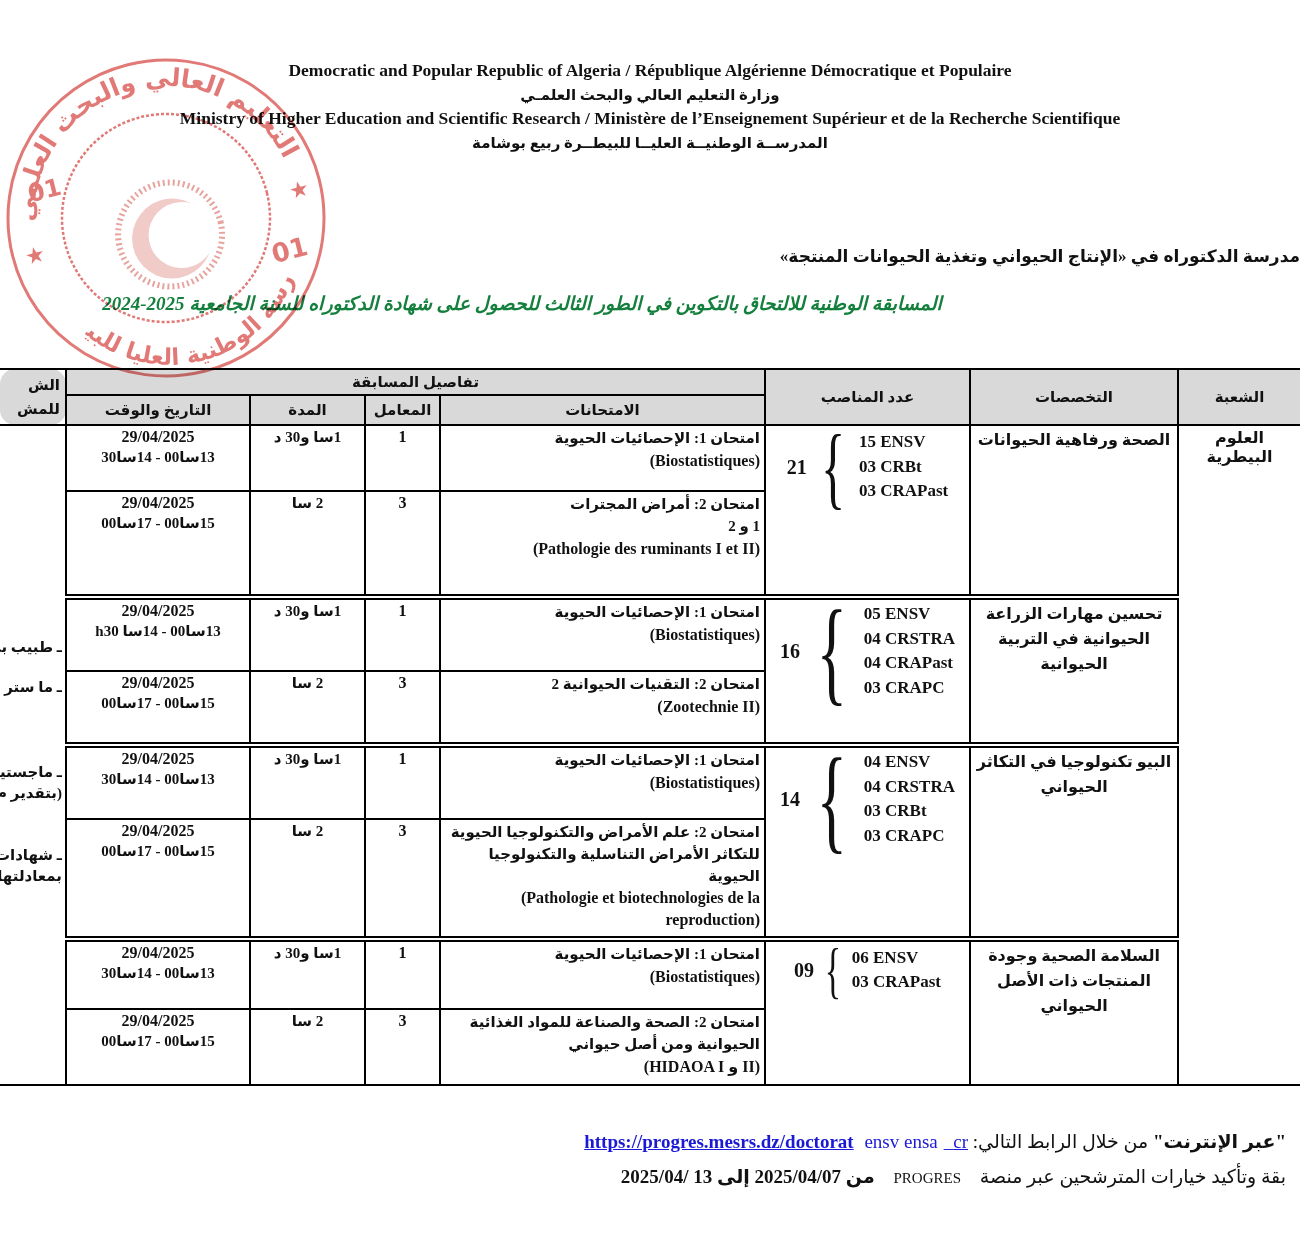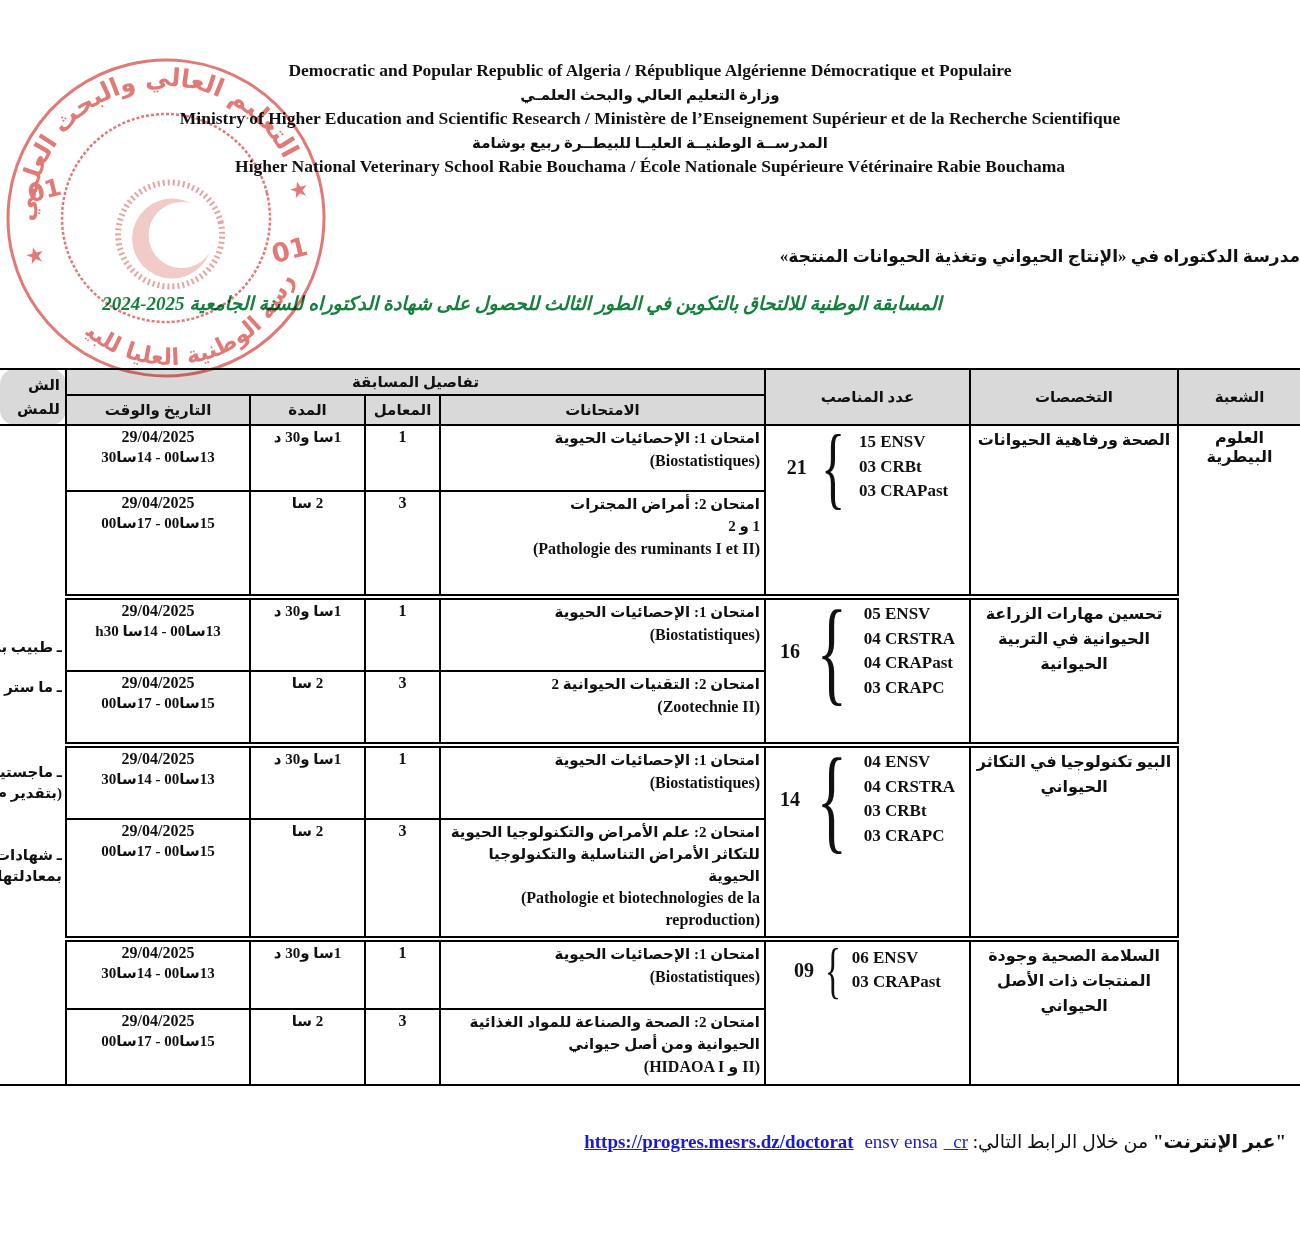--- a/index.html
+++ b/index.html
@@ -93,21 +93,20 @@
   <text x="294" y="180" font-size="22">★</text>
   <text x="262" y="238" font-size="26" font-weight="bold">01</text>
   <text x="40" y="120" font-size="24" font-weight="bold">01</text>
 </svg>
 
 <div class="hdr">
   <div class="en">Democratic and Popular Republic of Algeria / République Algérienne Démocratique et Populaire</div>
   <div class="ar2">وزارة التعليم العالي والبحث العلمـي</div>
   <div class="en">Ministry of Higher Education and Scientific Research / Ministère de l’Enseignement Supérieur et de la Recherche Scientifique</div>
   <div class="ar3">المدرســة الوطنيــة العليــا للبيطــرة ربيع بوشامة</div>
-  <div class="en">Higher National Veterinary School Rabie Bouchama / École Nationale Supérieure Vétérinaire Rabie Bouchama</div>
 </div>
 <div class="school-line">مدرسة الدكتوراه في «الإنتاج الحيواني وتغذية الحيوانات المنتجة»</div>
 <div class="comp-line">المسابقة الوطنية للالتحاق بالتكوين في الطور الثالث للحصول على شهادة الدكتوراه للسنة الجامعية 2025-2024</div>
 
 <table class="t" dir="rtl">
   <colgroup>
     <col style="width:122px">
       <col style="width:208px">
       <col style="width:205px">
     <col style="width:325px">
@@ -299,13 +298,18 @@
   </tr>
 </tbody>
   </table>
 
 <div class="footer">
   <div class="f1">
     <span class="q">"عبر الإنترنت"</span><span class="rest"> من خلال الرابط التالي:</span>
     <a class="lnk lnk-url" href="#">https://progres.mesrs.dz/doctorat</a>
     <span class="lnk lnk-mid">ensv  ensa</span><span class="lnk lnk-sep">_</span><span class="lnk lnk-end">cr</span>
   </div>
+  <div class="f2">
+    <span class="ar">بقة وتأكيد خيارات المترشحين عبر منصة</span>
+    <span class="plat">PROGRES</span>
+    <span class="dates">من 2025/04/07 إلى 13 /2025/04</span>
+  </div>
 </div>
 
 </body></html>

